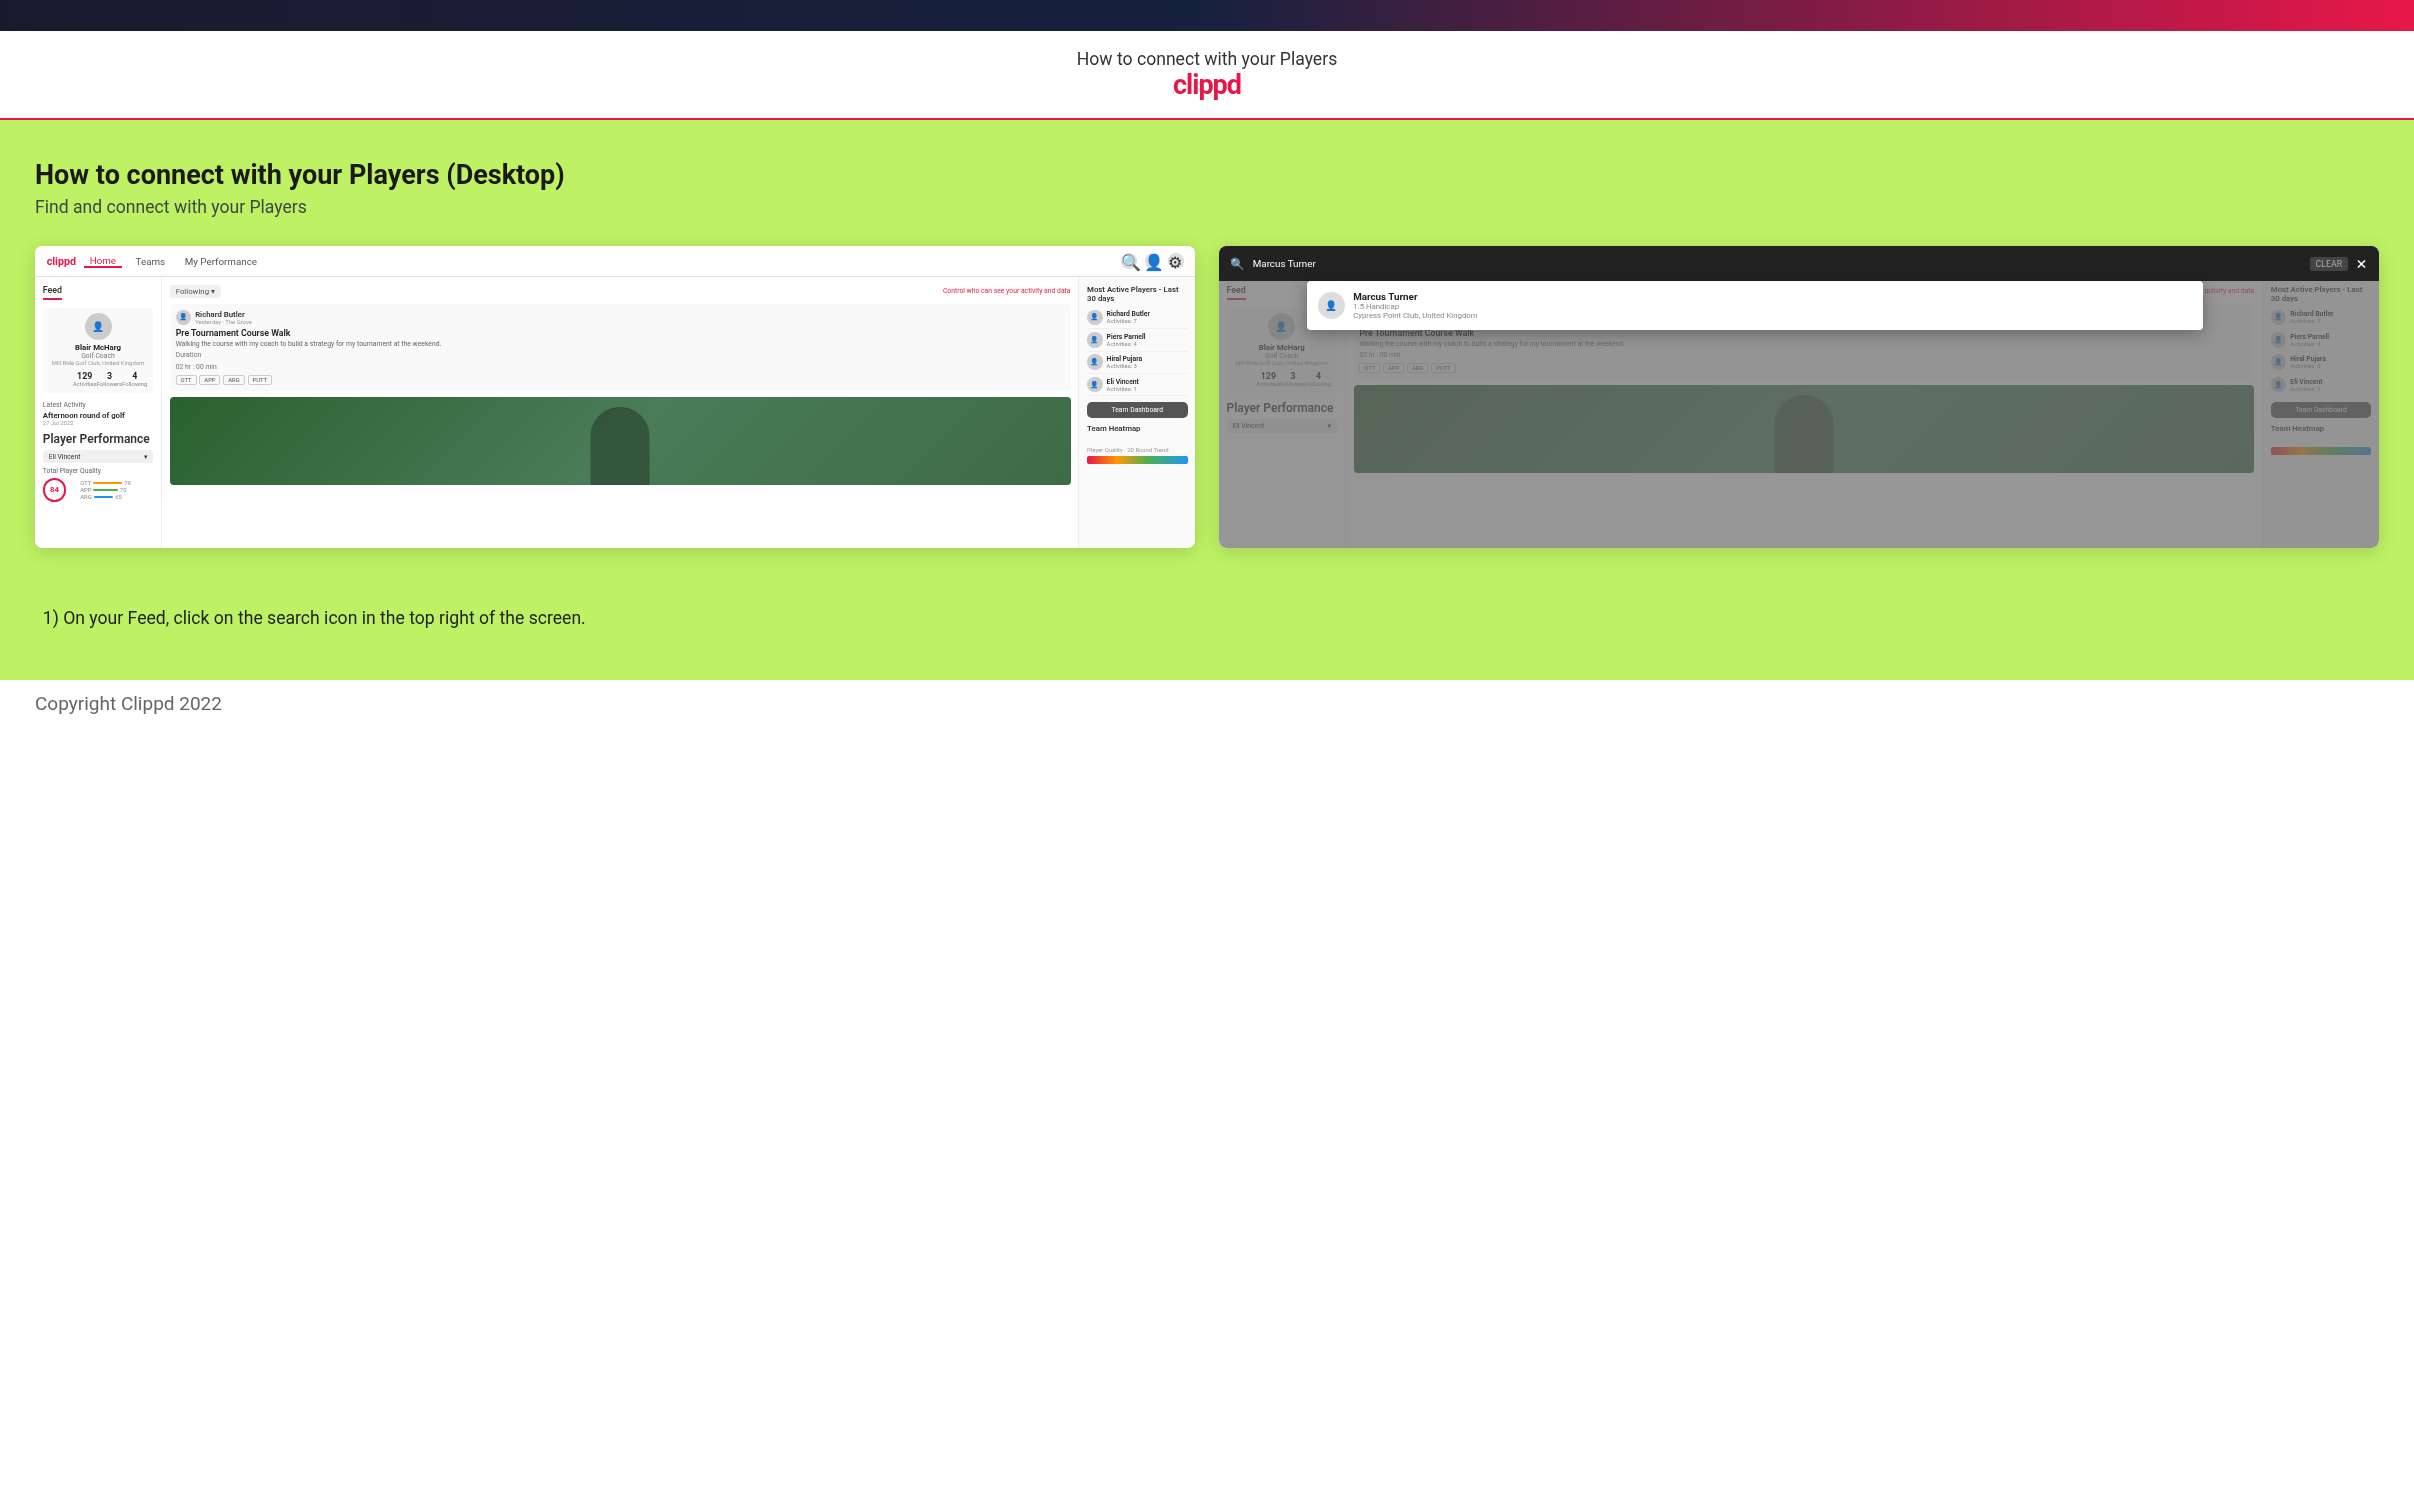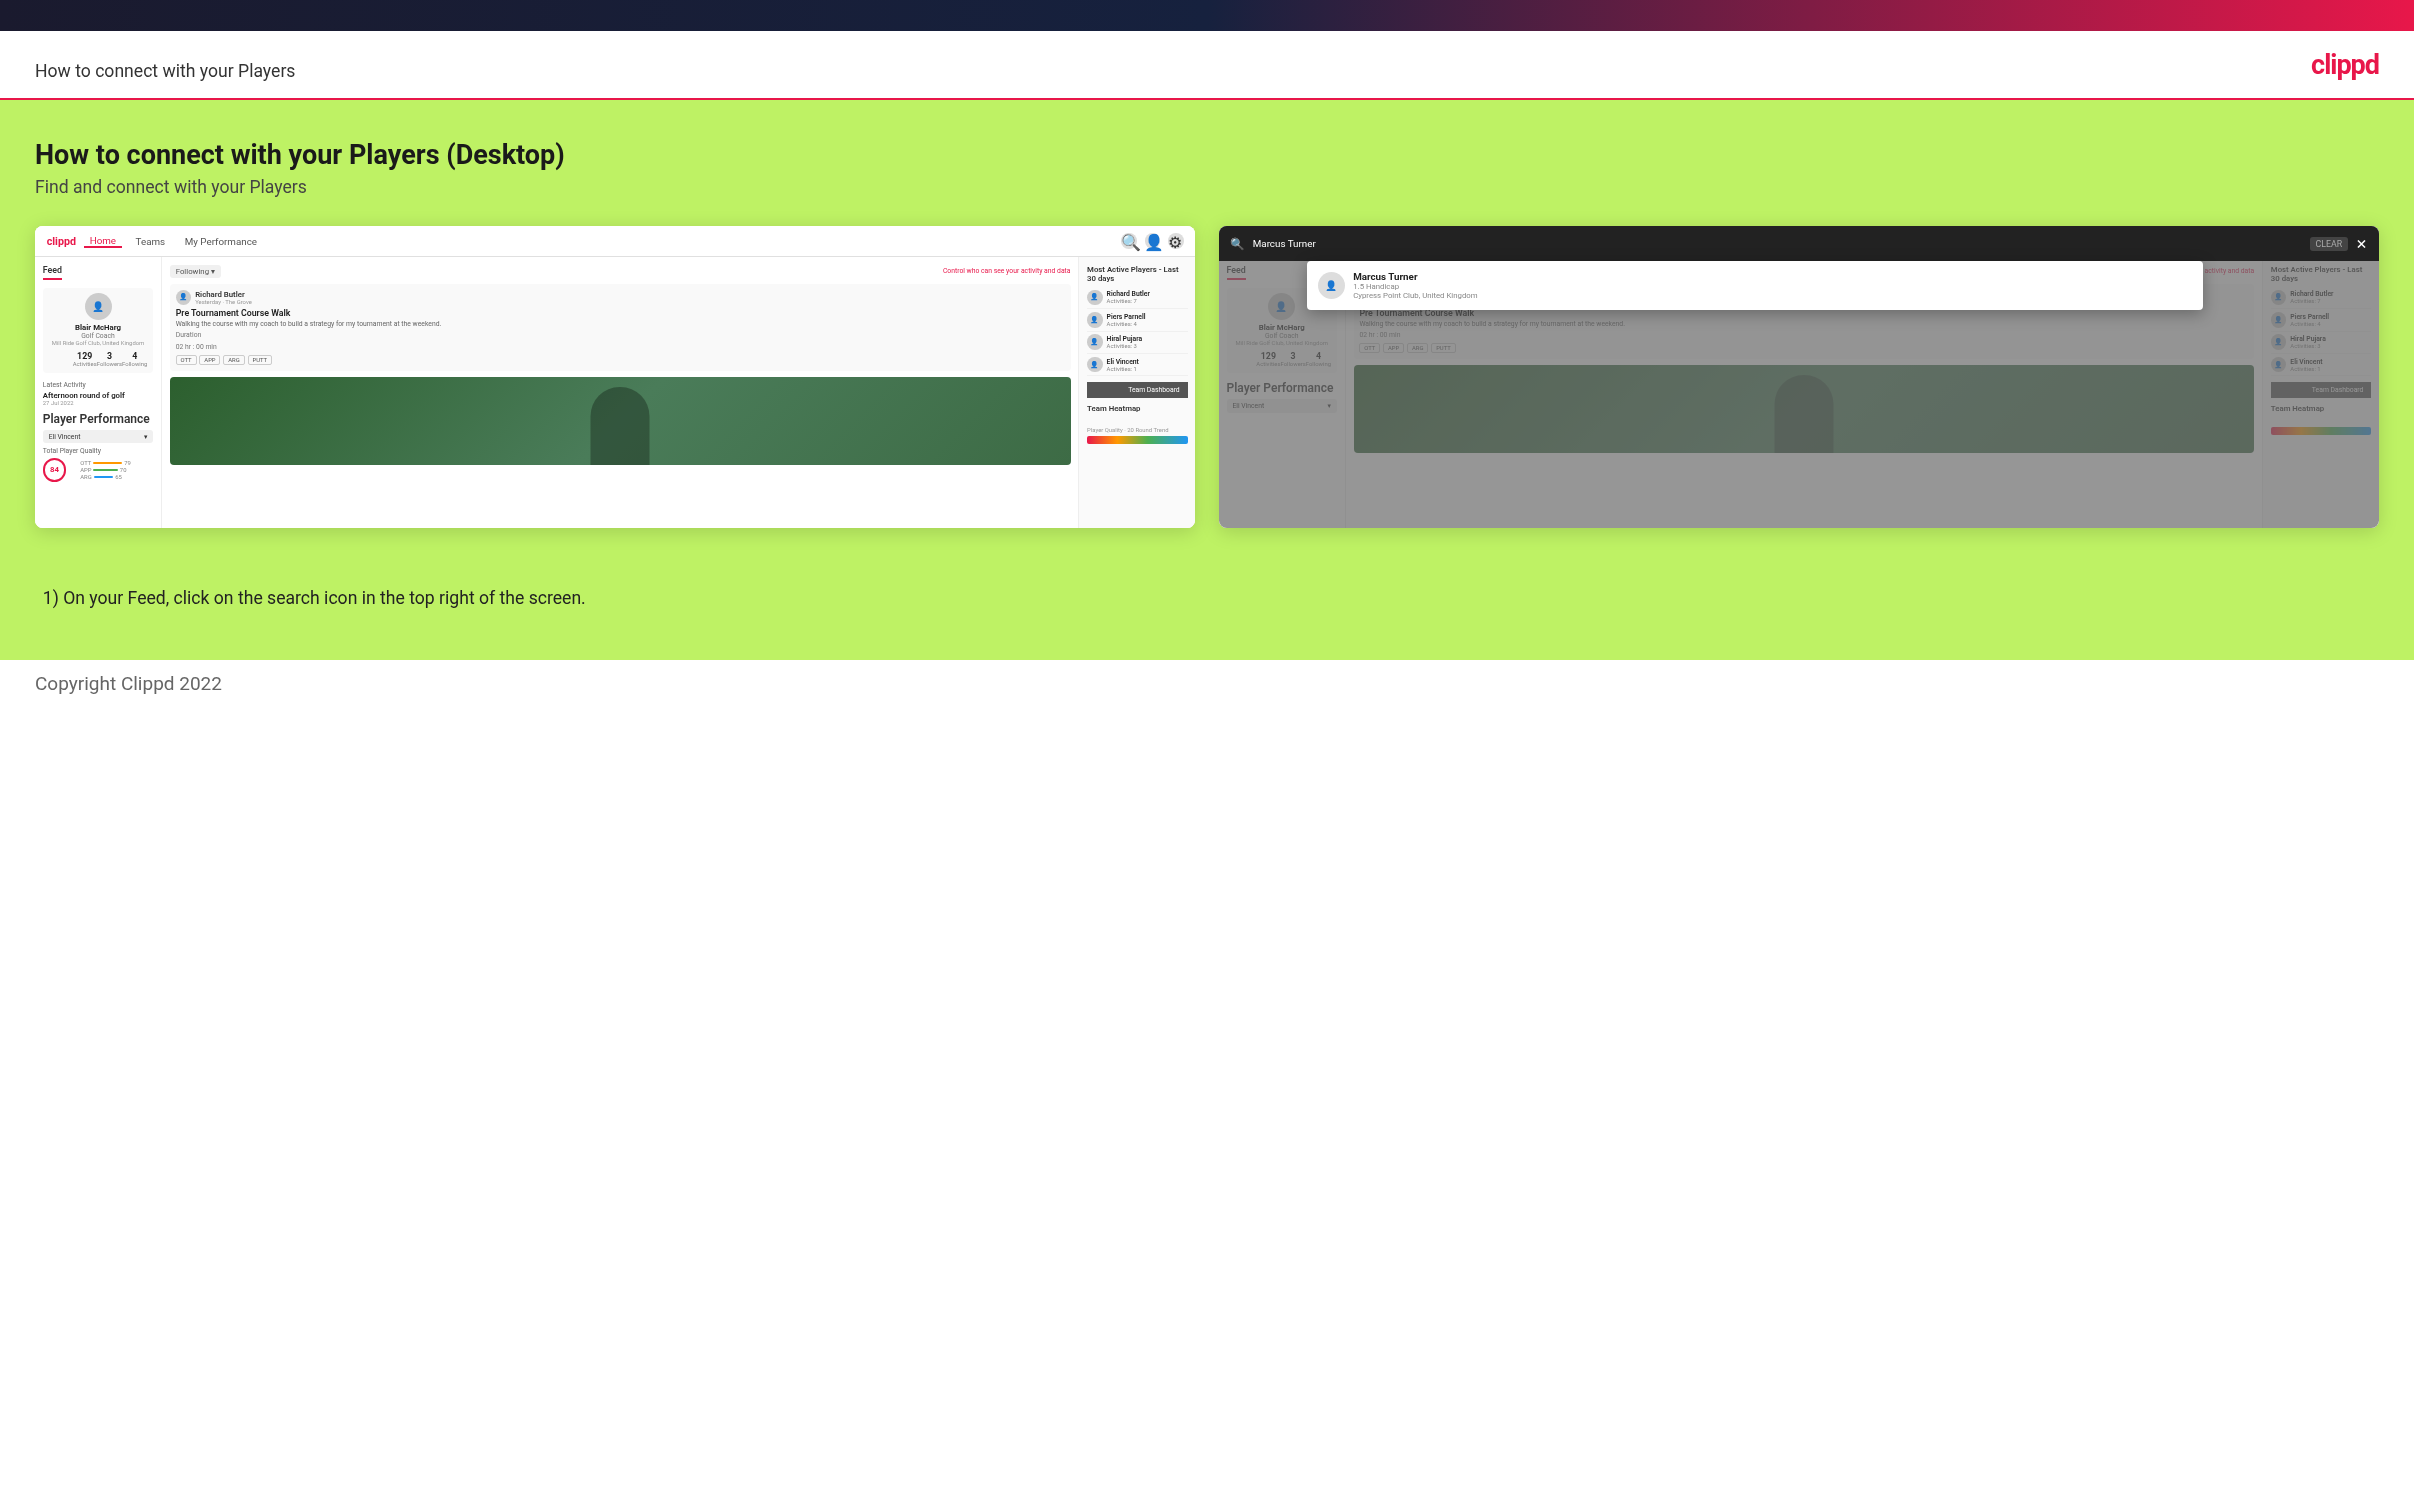--- a/index.html
+++ b/index.html
@@ -11,24 +11,25 @@
 
     
     .top-bar {
       height: 31px;
       background: linear-gradient(90deg, #1a1a2e 0%, #16213e 50%, #e8174a 100%);
     }
 
     
     .header {
       display: flex;
-      align-items: flex-end;
+      align-items: center;
       justify-content: space-between;
       padding: 17.6px 35px;
       border-bottom: 2px solid #e8174a;
+      flex-direction: column;
     }
 
     .header-title {
       font-size: 17.6px;
       color: #333;
       font-weight: 400;
     }
 
     .logo {
       font-size: 27px;
@@ -308,24 +309,24 @@
       padding: 2.9px 0;
       border-bottom: 1px solid #f0f0f0;
     }
     .player-info { flex: 1; }
     .player-name { font-size: 6.8px; font-weight: 600; color: #222; }
     .player-acts { font-size: 5.9px; color: #888; }
 
     .team-dashboard-btn {
       background: #555;
       color: #fff;
-      border-radius: 0;
+      border-radius: 5px;
       padding: 3.9px 7.8px;
       font-size: 6.8px;
-      text-align: right;
+      text-align: center;
       margin: 5.9px 0;
     }
 
     .team-heatmap-title { font-size: 7.8px; font-weight: 600; color: #333; margin-bottom: 14px; }
     .heatmap-bar {
       height: 7.8px;
       background: linear-gradient(90deg, #e8174a 0%, #ff9800 30%, #4caf50 60%, #2196f3 100%);
       border-radius: 2px;
       margin-top: 2.9px;
     }

